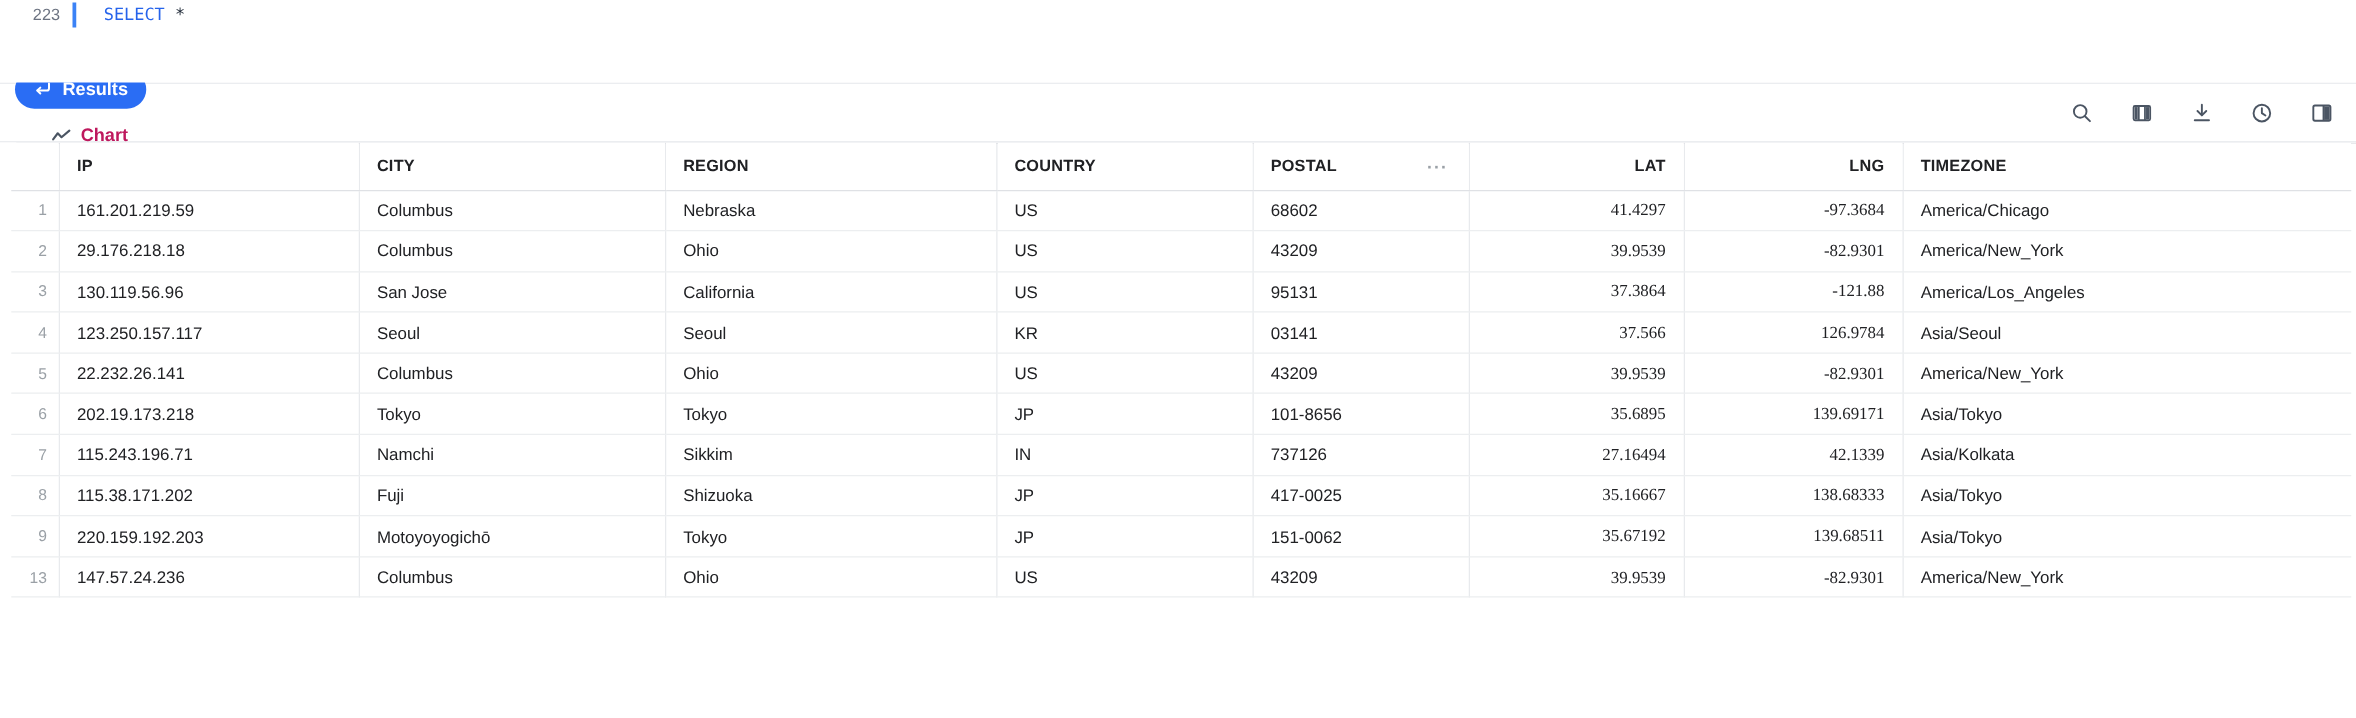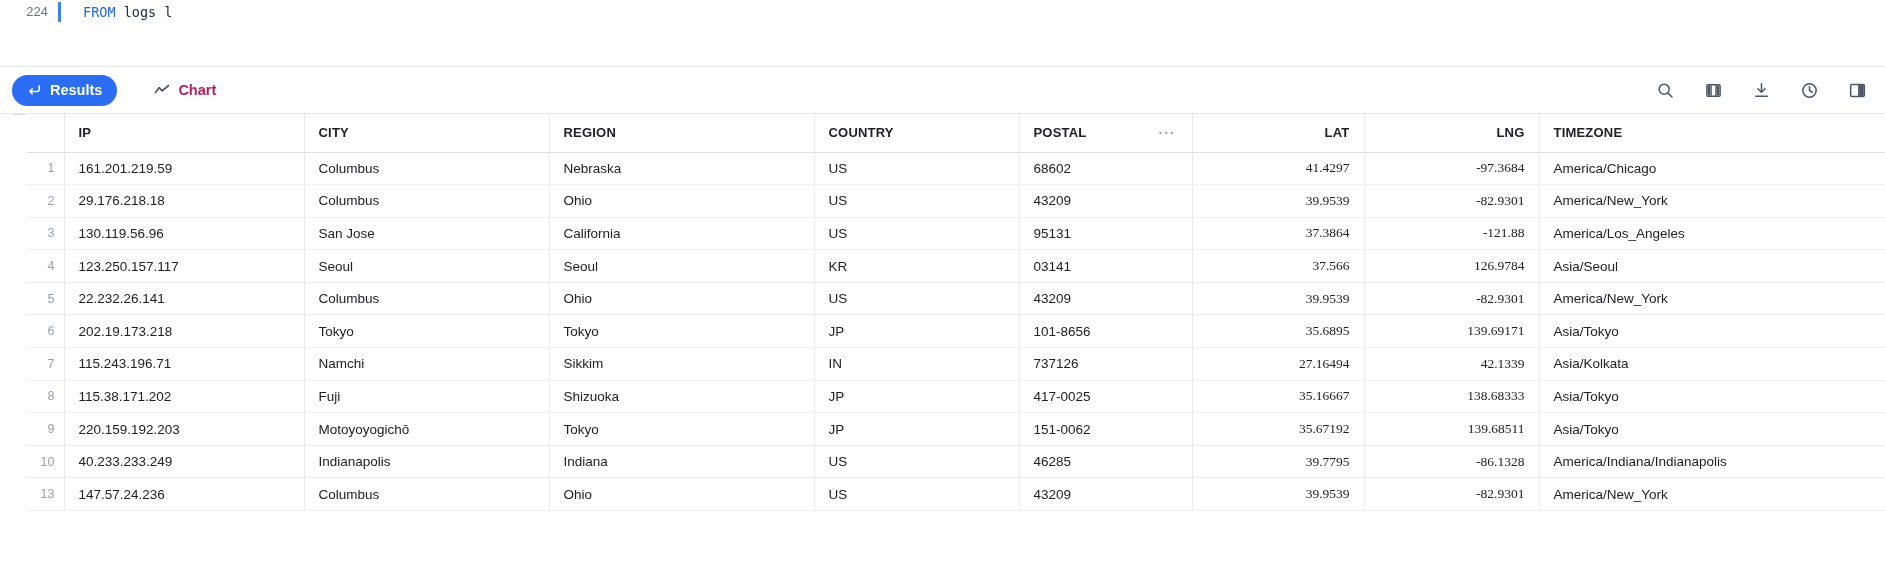--- a/index.html
+++ b/index.html
@@ -54,21 +54,21 @@
   
   .toolbar {
     height: 48px;
     border-top: 1px solid #e5e7eb;
     border-bottom: 1px solid #e5e7eb;
     background: #ffffff;
     display: flex;
     align-items: center;
     padding: 0 18px 0 12px;
   }
-  .tabs { display: flex; align-items: flex-end; gap: 22px; }
+  .tabs { display: flex; align-items: flex-end; gap: 6px; flex-direction: column; }
   .tab {
     display: flex;
     align-items: center;
     gap: 8px;
     height: 31px;
     padding: 0 15px;
     border-radius: 16px;
     font-size: 14.5px;
     font-weight: bold;
     color: #be185d;
@@ -97,21 +97,21 @@
     cursor: pointer;
     color: #4b5563;
   }
 
   
   .grid-wrap {
     position: relative;
     height: calc(574px - 66px - 50px);
     overflow: hidden;
     background: #ffffff;
-    padding-left: 26px;
+    padding-left: 9px;
   }
   table.grid {
     border-collapse: collapse;
     table-layout: fixed;
     width: 1872px;
     font-size: 13.5px;
   }
   table.grid col.c-num    { width: 38px; }
   table.grid col.c-ip     { width: 240px; }
   table.grid col.c-city   { width: 245px; }
@@ -186,26 +186,26 @@
     left: 13px; right: 0; top: 0;
     height: 1px;
     background: #dfe1e5;
   }
 </style>
 </head>
 <body>
 
 <div class="editor">
 
-
   <div class="code-line">
-    <span class="gutter">224</span>
+    <span class="gutter">223</span>
     <span class="fold-bar"></span>
-    <span class="code-text"><span class="kw">FROM</span><span class="pl"> logs l</span></span>
+    <span class="code-text"><span class="kw">SELECT</span><span class="pl"> *</span></span>
   </div>
+
 
 
 </div>
 
 <div class="toolbar">
 
   <div class="tabs">
 
     <button class="tab active">
       <span>
@@ -419,31 +419,20 @@
           <td>220.159.192.203</td>
           <td>Motoyoyogichō</td>
           <td>Tokyo</td>
           <td>JP</td>
           <td>151-0062</td>
           <td class="right">35.67192</td>
           <td class="right">139.68511</td>
           <td>Asia/Tokyo</td>
         </tr>
         <tr>
-          <td class="num">10</td>
-          <td>40.233.233.249</td>
-          <td>Indianapolis</td>
-          <td>Indiana</td>
-          <td>US</td>
-          <td>46285</td>
-          <td class="right">39.7795</td>
-          <td class="right">-86.1328</td>
-          <td>America/Indiana/Indianapolis</td>
-        </tr>
-        <tr>
           <td class="num">13</td>
           <td>147.57.24.236</td>
           <td>Columbus</td>
           <td>Ohio</td>
           <td>US</td>
           <td>43209</td>
           <td class="right">39.9539</td>
           <td class="right">-82.9301</td>
           <td>America/New_York</td>
         </tr>

